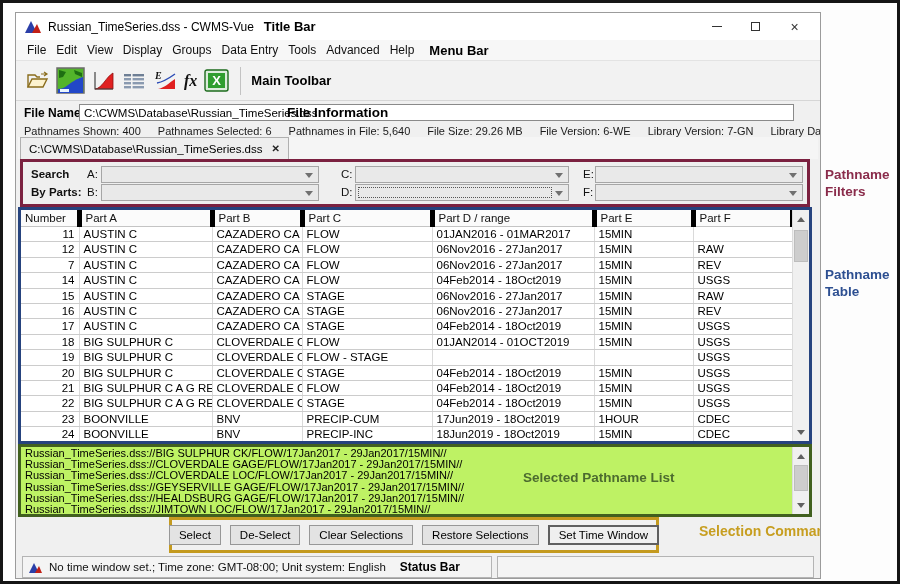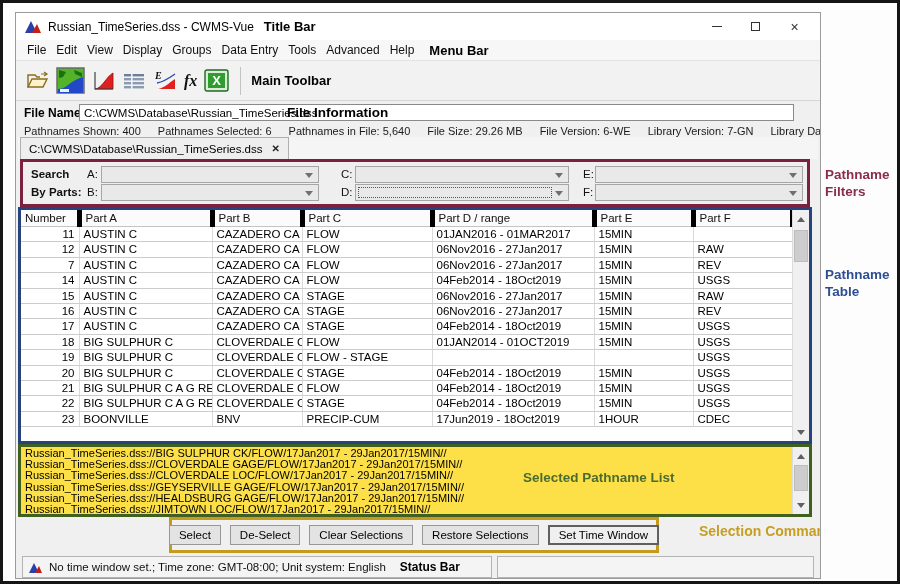--- a/index.html
+++ b/index.html
@@ -69,21 +69,21 @@
                     padding:1px 4px; height:12.4px; line-height:12.4px; white-space:nowrap; overflow:hidden; }
   table.ptable td.num { text-align:right; }
   .vscroll { position:absolute; top:0; right:0; bottom:0; width:17px; background:#f0f0f0; border-left:1px solid #dcdcdc; }
   .sb-up, .sb-down { position:absolute; left:0; width:16px; height:16px; display:flex; align-items:center; justify-content:center; }
   .sb-up { top:1px; } .sb-down { bottom:1px; }
   .sb-up i { width:0;height:0;border-left:4px solid transparent;border-right:4px solid transparent;border-bottom:5px solid #606060; }
   .sb-down i { width:0;height:0;border-left:4px solid transparent;border-right:4px solid transparent;border-top:5px solid #606060; }
   .sb-thumb { position:absolute; left:1px; width:14px; background:#cdcdcd; border:1px solid #bdbdbd; }
 
   
-  .listbox { position:absolute; top:431px; left:2px; width:794px; height:73px; border:3px solid #41601f; background:#fde047; }
+  .listbox { position:absolute; top:431px; left:2px; width:794px; height:73px; border:3px solid #41601f; background:#bef264; }
   .list-inner { position:absolute; left:0; top:0; right:17px; bottom:0; overflow:hidden; padding:1px 0 0 4px; }
   .path-line { font-size:11px; line-height:11.2px; color:#000; white-space:nowrap; }
   .ann-list { position:absolute; left:502px; top:23px; font-size:13.5px; font-weight:bold; color:#4c6b2f; }
 
   
   .commands { position:absolute; top:504px; left:153px; width:490px; height:36px; border:3px solid #c49a1f;
               display:flex; align-items:center; justify-content:center; gap:9px; }
   .cmd-btn { font-family:"Liberation Sans",sans-serif; font-size:11.5px; color:#000; background:#e3e3e3;
              border:1px solid #979797; padding:3px 9px; white-space:nowrap; }
   .cmd-btn.default-btn { border:2px solid #5f5f5f; background:#efefef; padding:2px 9px; }
@@ -391,20 +391,29 @@
               </tr>
               <tr>
                 <td class="num">23</td>
                 <td>BOONVILLE</td>
                 <td>BNV</td>
                 <td>PRECIP-CUM</td>
                 <td>17Jun2019 - 18Oct2019</td>
                 <td>1HOUR</td>
                 <td>CDEC</td>
               </tr>
+              <tr>
+                <td class="num">24</td>
+                <td>BOONVILLE</td>
+                <td>BNV</td>
+                <td>PRECIP-INC</td>
+                <td>18Jun2019 - 18Oct2019</td>
+                <td>15MIN</td>
+                <td>CDEC</td>
+              </tr>
             </tbody>
         </table>
       </div>
       <div class="vscroll">
         <span class="sb-up">
             <i></i>
           </span>
         <span class="sb-thumb" style="top:20px; height:32px;"></span>
         <span class="sb-down">
             <i></i>

